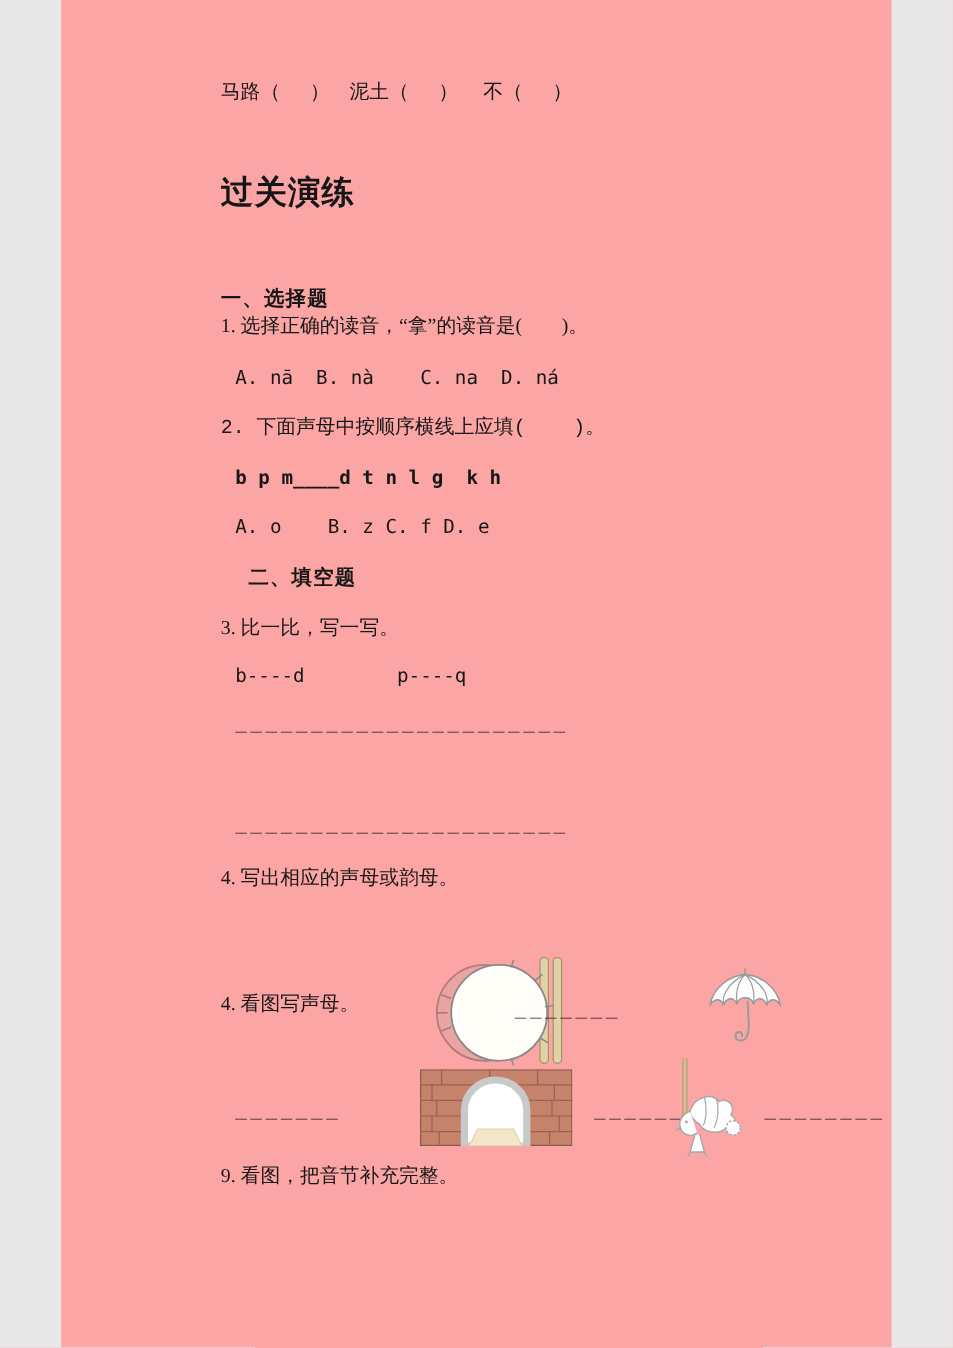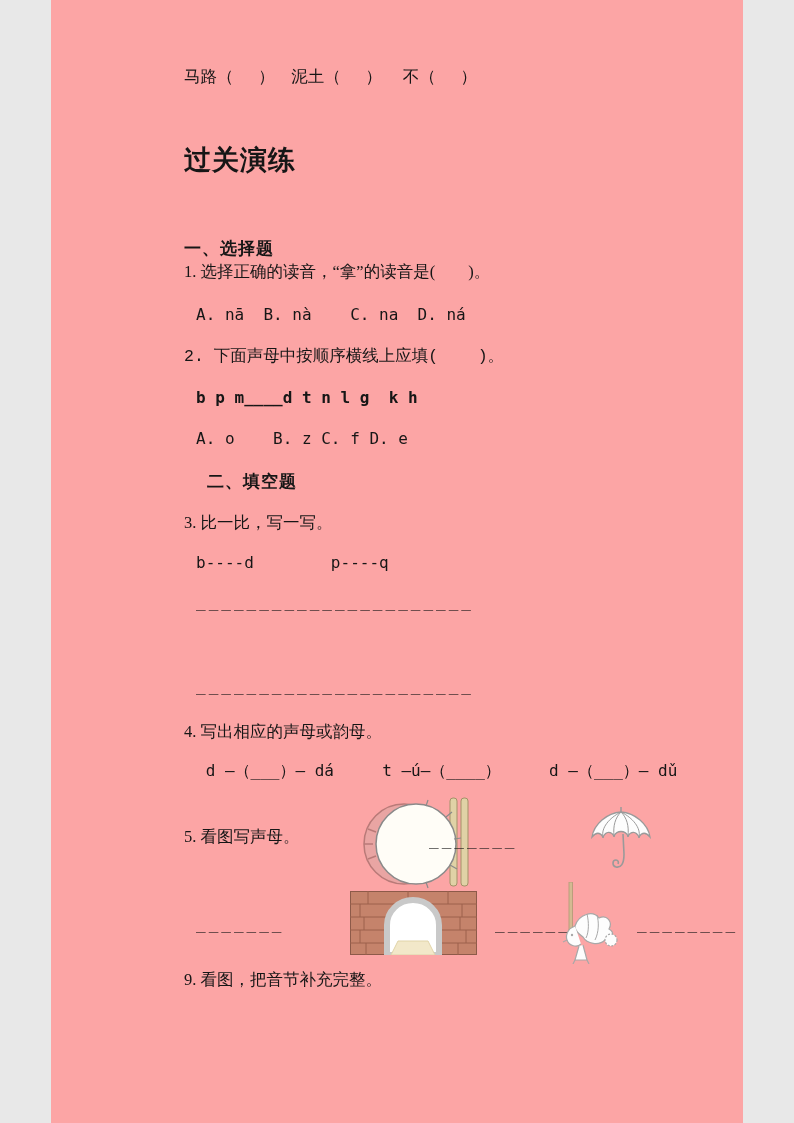--- a/index.html
+++ b/index.html
@@ -38,23 +38,22 @@
   <div class="t mono" style="left:133px;top:429px;">A. o    B. z C. f D. e</div>
 
   <div class="t heading" style="left:133px;top:470px;margin-left:23px;">二、填空题</div>
 
   <div class="t cn" style="left:133px;top:512px;text-align:center;">3. 比一比，写一写。</div>
   <div class="t mono" style="left:133px;top:553px;">b----d        p----q</div>
   <div class="t mono blank" style="left:133px;top:592px;">______________________</div>
   <div class="t mono blank" style="left:133px;top:676px;">______________________</div>
 
   <div class="t cn" style="left:133px;top:721px;">4. 写出相应的声母或韵母。</div>
-  <div class="t mono" style="left:133px;top:761px;"> d —（___）— dá     t —ú—（____）     d —（___）— dǔ</div>
 
-  <div class="t cn" style="left:133px;top:826px;">5. 看图写声母。</div>
+  <div class="t cn" style="left:133px;top:826px;">4. 看图写声母。</div>
 
   <div class="img" style="left:303px;top:797px;">
     <svg width="150" height="92" viewBox="0 0 150 92">
       <rect x="96" y="1" width="7" height="88" rx="3" fill="#e0d2a6" stroke="#a39268" stroke-width="1"></rect>
       <rect x="107" y="1" width="7" height="88" rx="3" fill="#e0d2a6" stroke="#a39268" stroke-width="1"></rect>
       <circle cx="50" cy="47" r="40" fill="#e9a5a3" stroke="#b97a78" stroke-width="1.5"></circle>
       <line x1="14" y1="32" x2="22" y2="35" stroke="#b97a78" stroke-width="1.5"></line>
       <line x1="10" y1="47" x2="19" y2="47" stroke="#b97a78" stroke-width="1.5"></line>
       <line x1="14" y1="62" x2="22" y2="59" stroke="#b97a78" stroke-width="1.5"></line>
       <circle cx="62" cy="47" r="40" fill="#fffdf7" stroke="#8a8a8a" stroke-width="1.5"></circle>

